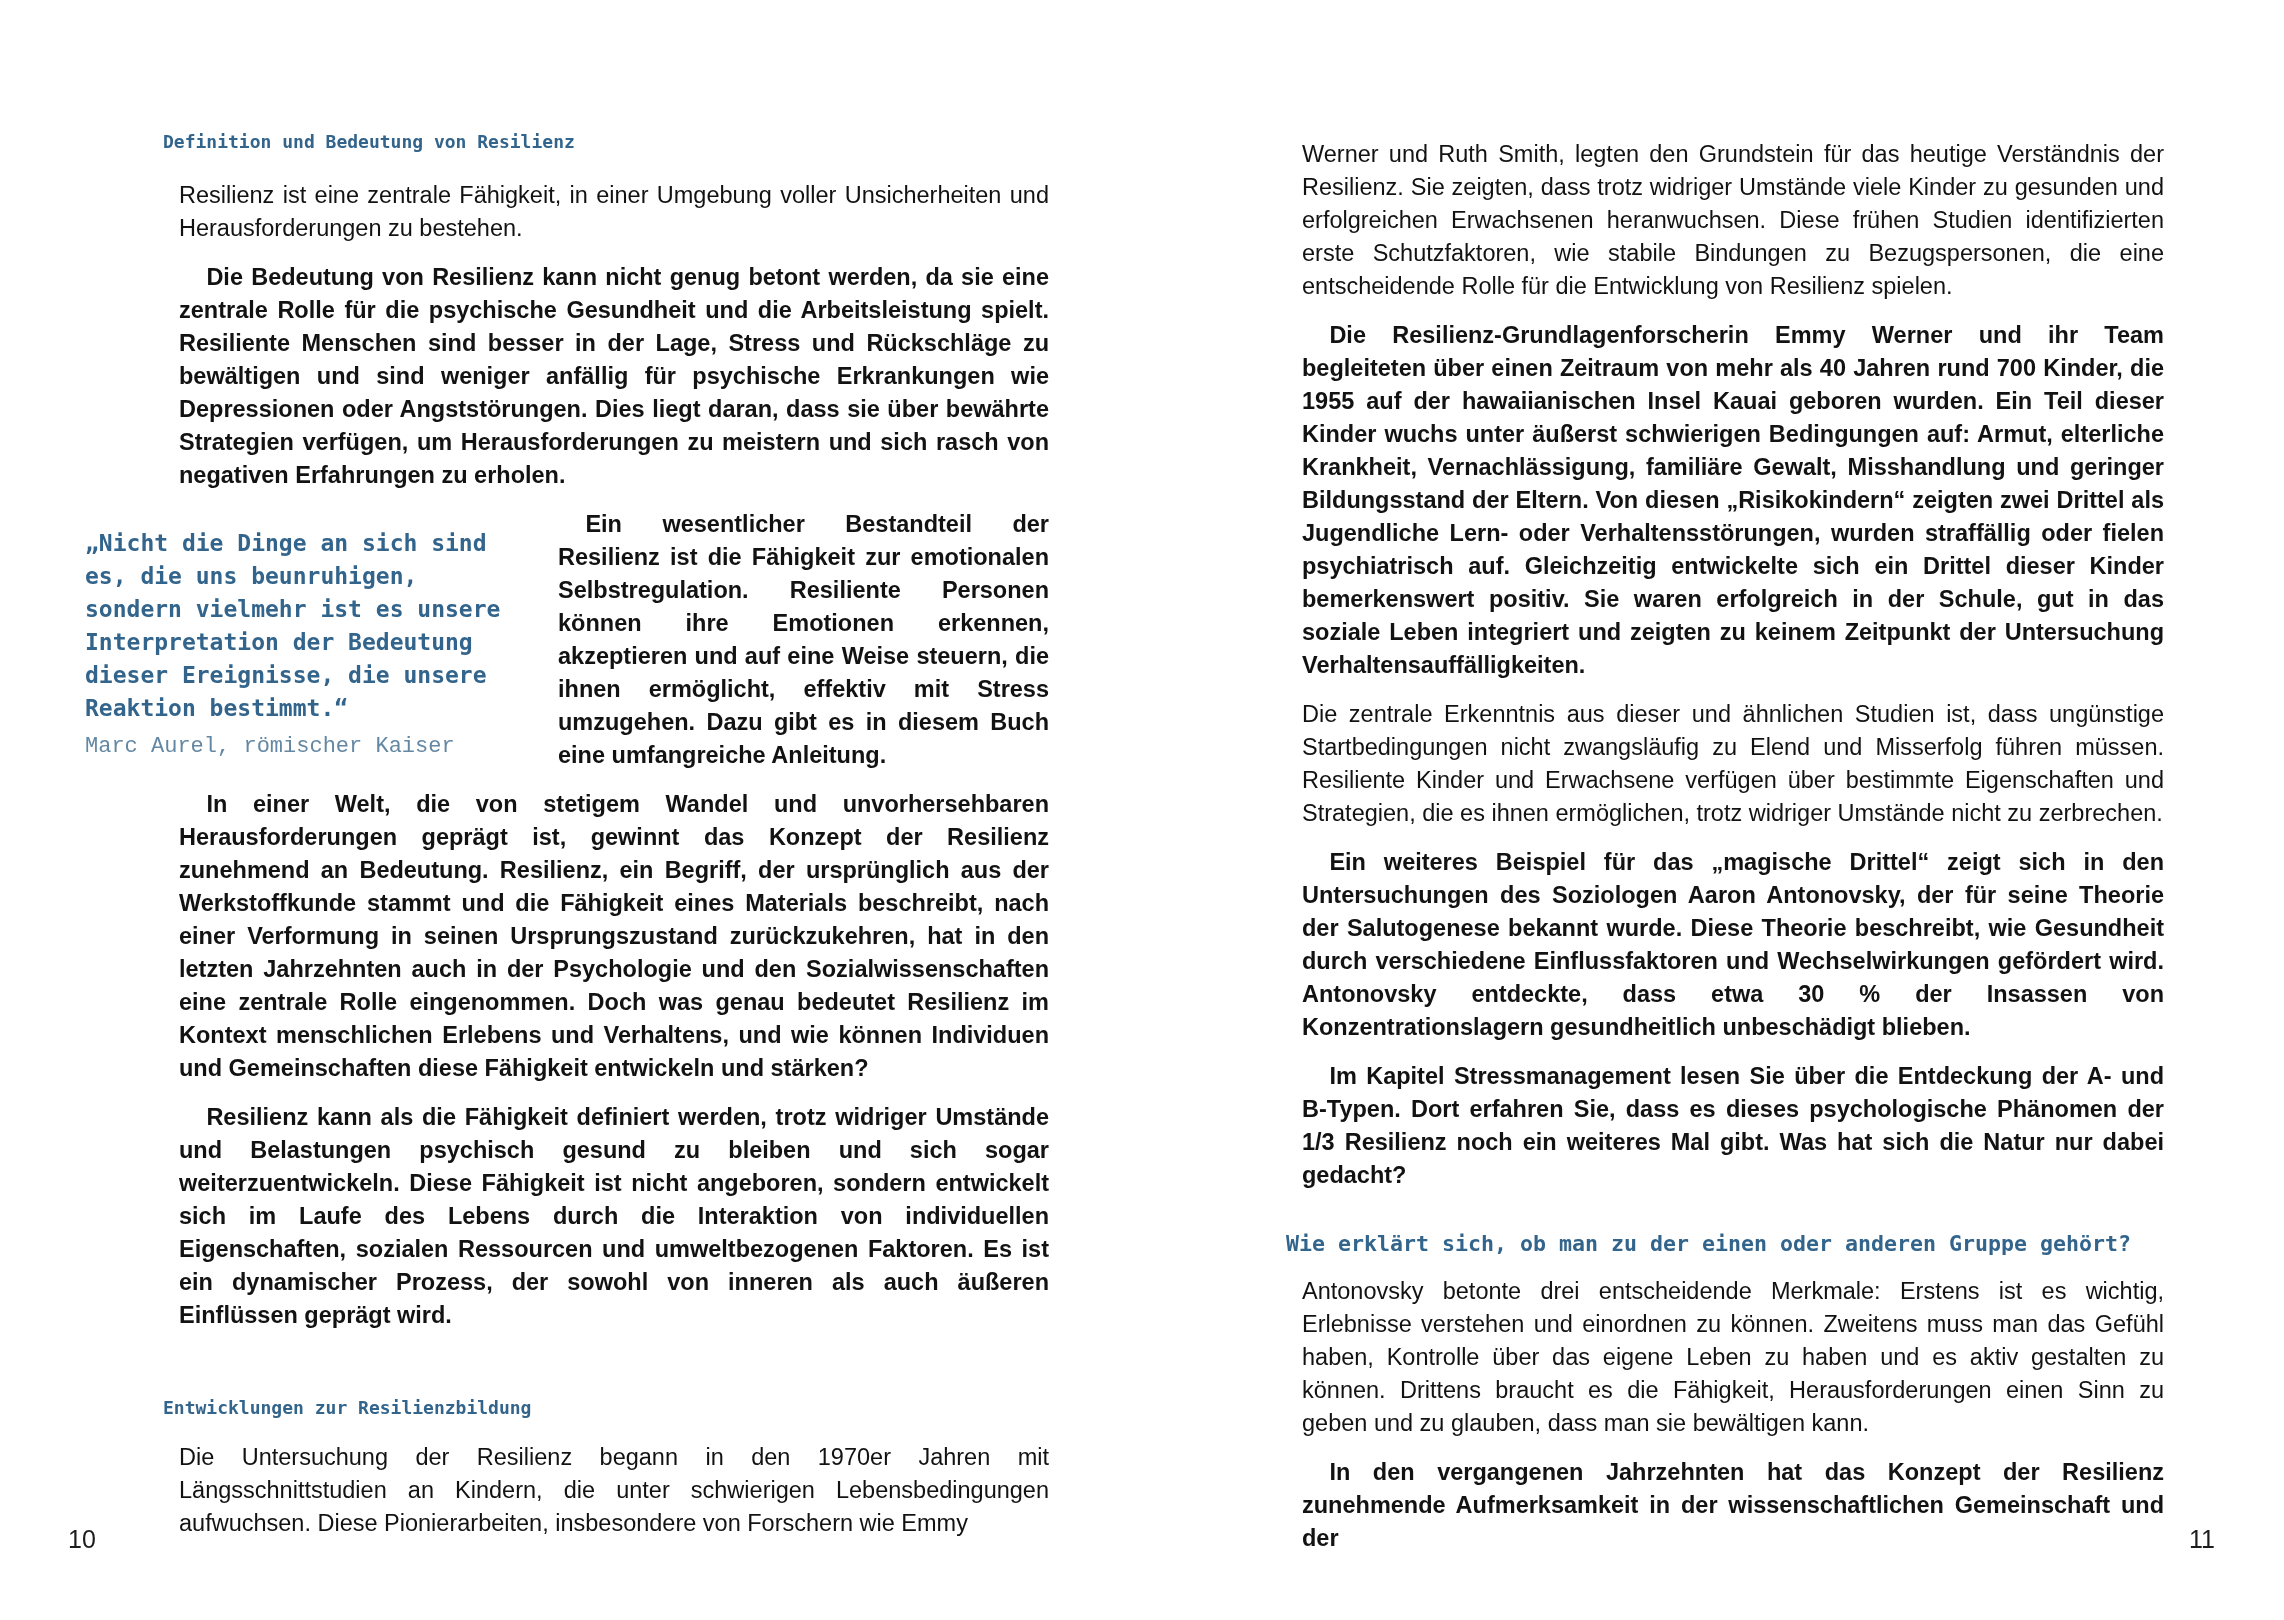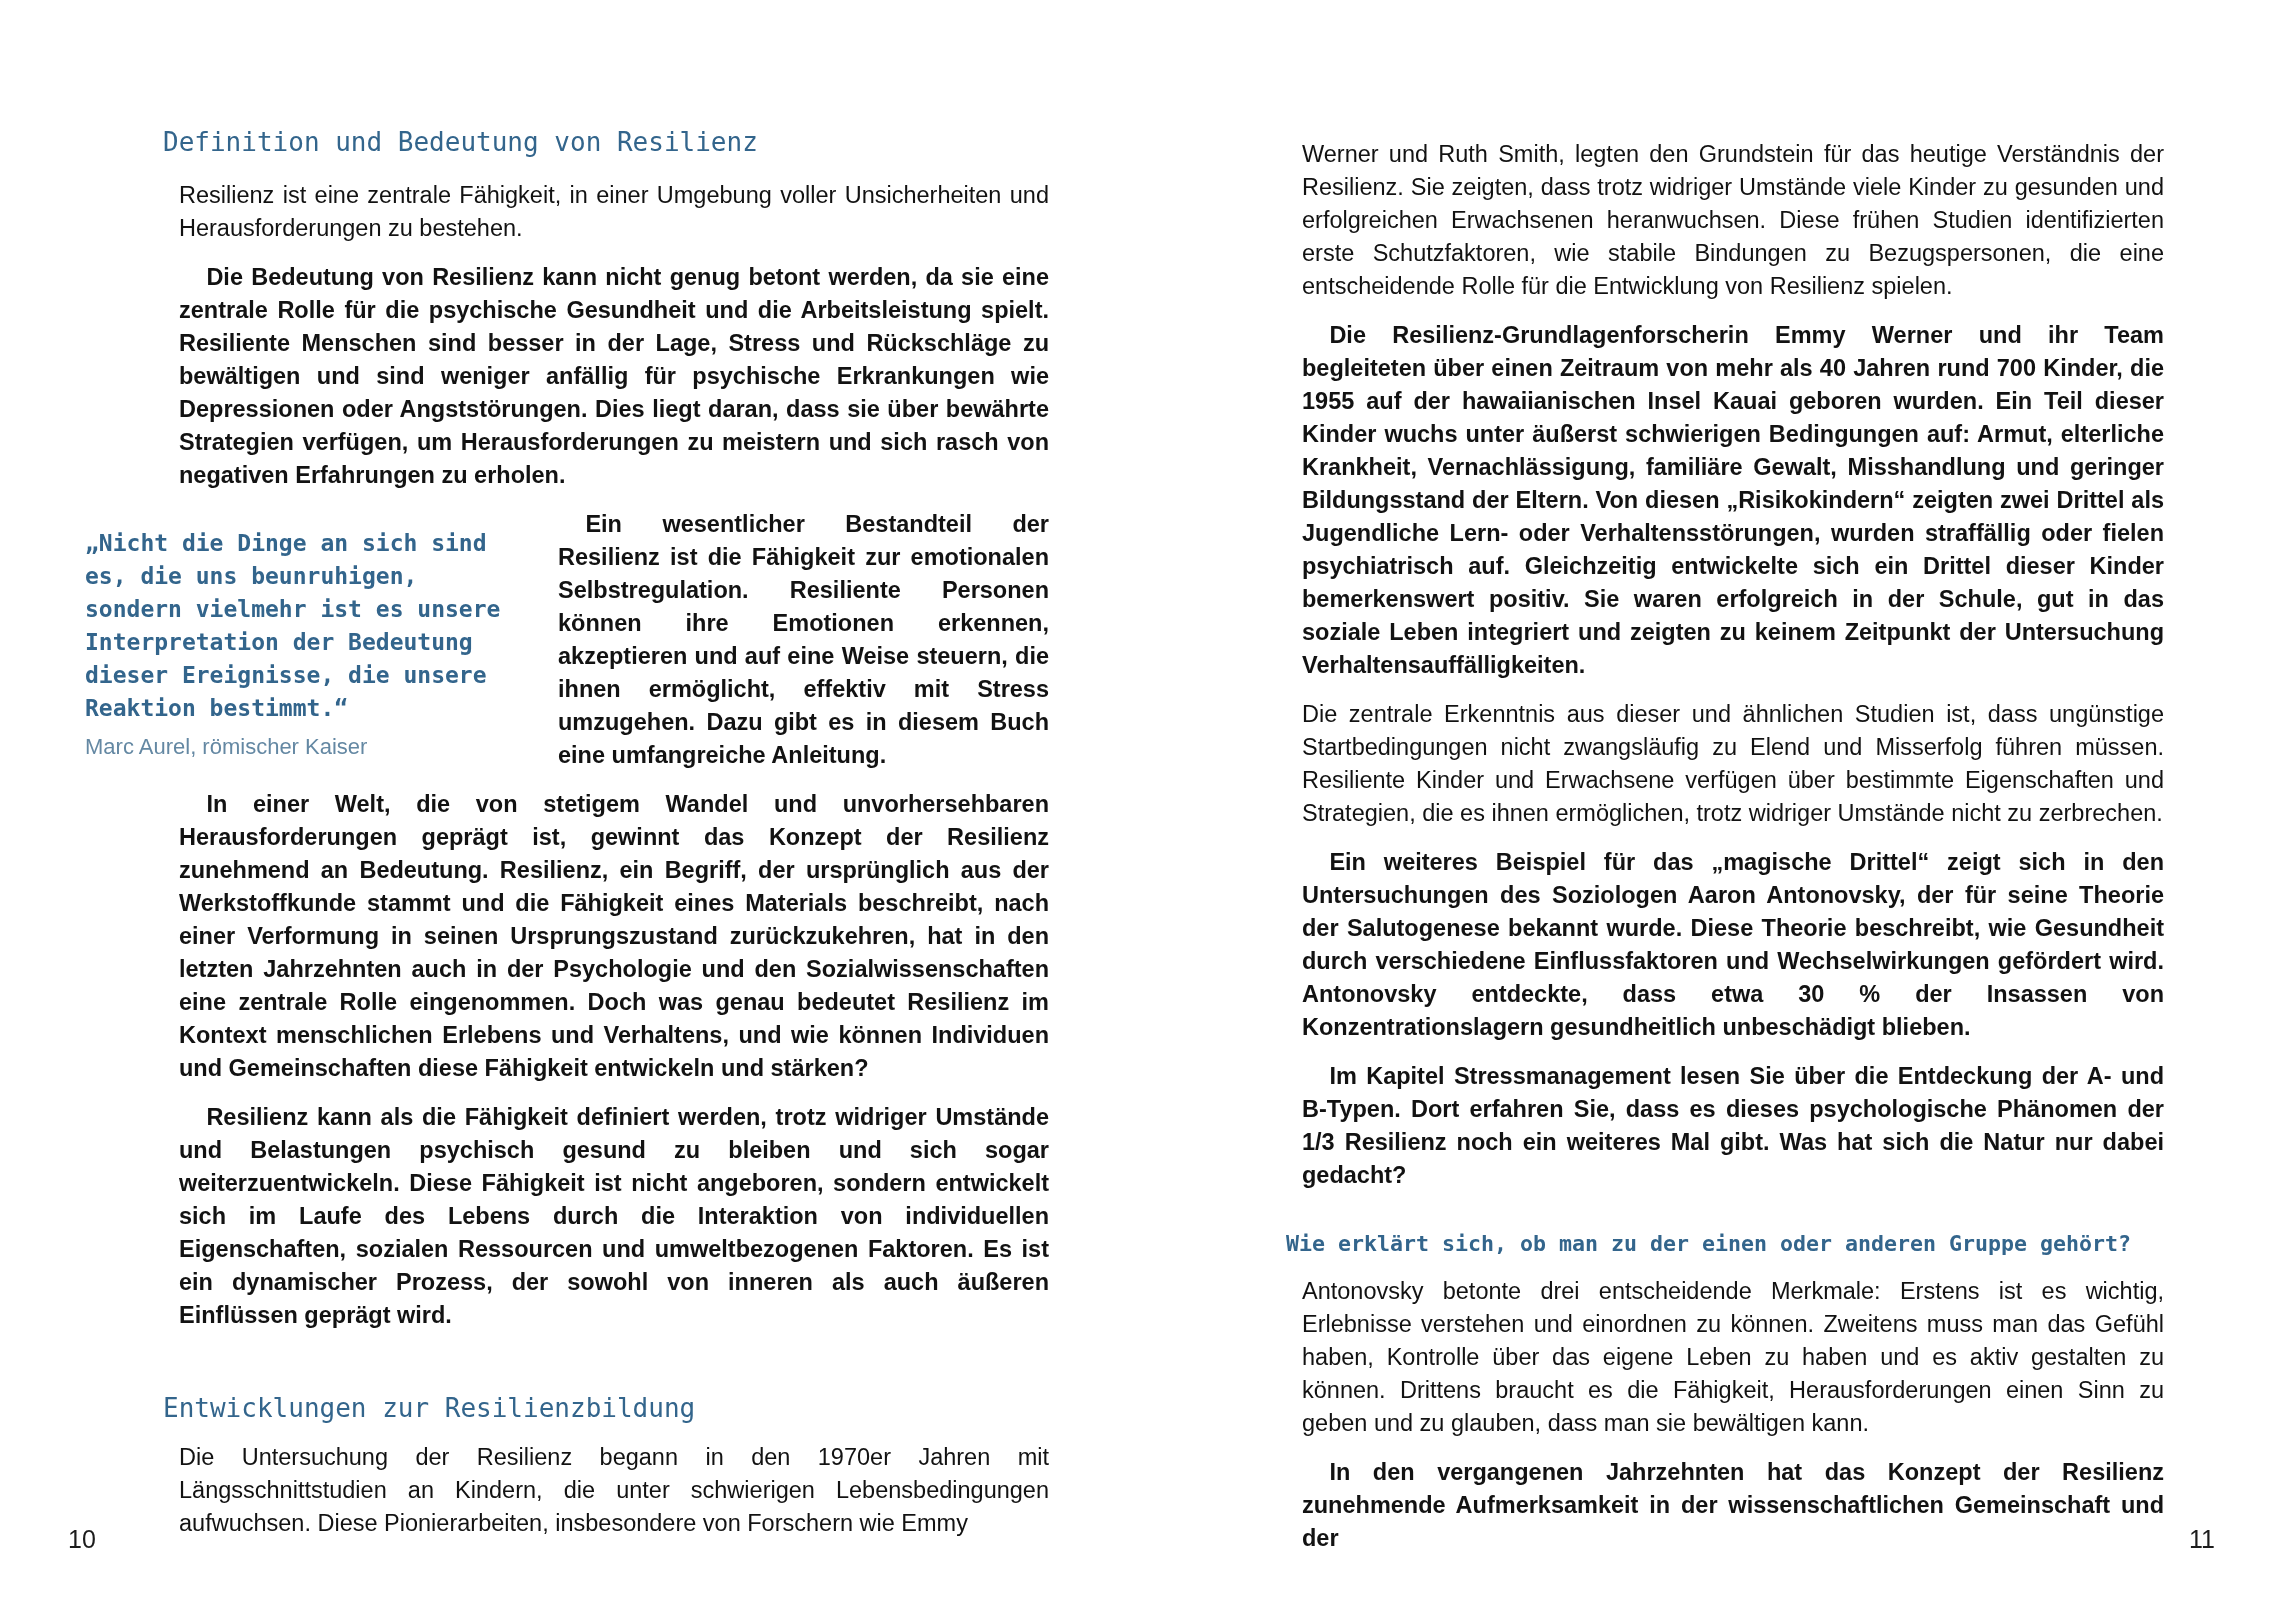--- a/index.html
+++ b/index.html
@@ -21,22 +21,22 @@
   .page-right { left: 1142px; }
 
   .column {
     position: absolute;
   }
   .page-left  .column { left: 163px;  top: 125px; width: 902px; }
   .page-right .column { left: 144px;  top: 122px; width: 894px; }
 
   h1, h2 {
     font-family: "DejaVu Sans Mono", monospace;
-    font-weight: normal;
-    font-size: 26px;
+    font-weight: bold;
+    font-size: 18px;
     line-height: 34px;
     color: #33658c;
     margin: 0 0 19.6px 0;
   }
   h2 { margin-top: 59px; margin-bottom: 14px; }
 
   h3 {
     font-family: "DejaVu Sans Mono", monospace;
     font-weight: bold;
     font-size: 21.6px;
@@ -66,21 +66,21 @@
     font-family: "DejaVu Sans Mono", monospace;
     font-weight: bold;
     font-size: 23px;
     line-height: 33px;
     color: #33658c;
     text-align: left;
     hyphens: none;
     -webkit-hyphens: none;
   }
   .pullquote .qattr {
-    font-family: Liberation Sans, sans-serif;
+    font-family: Liberation Mono, monospace;
     font-weight: normal;
     font-size: 22px;
     line-height: 29px;
     color: #6488a3;
     margin-top: 6.5px;
     text-align: left;
   }
 
   .pagenum {
     position: absolute;

